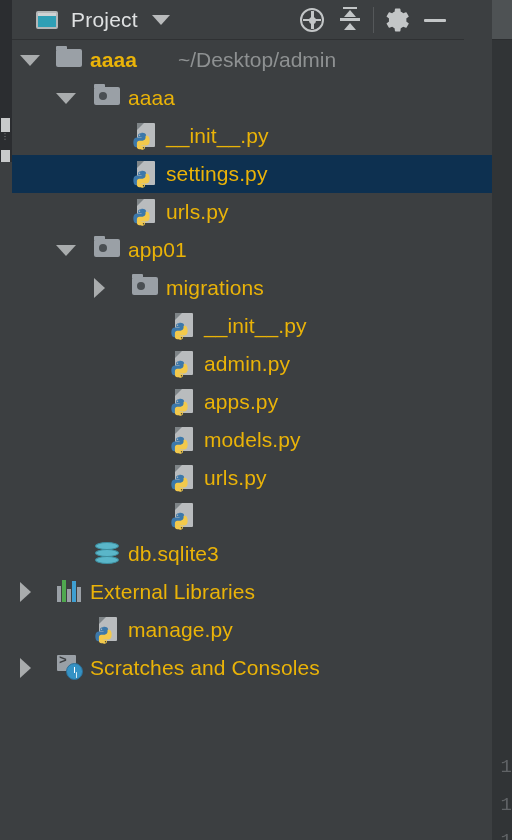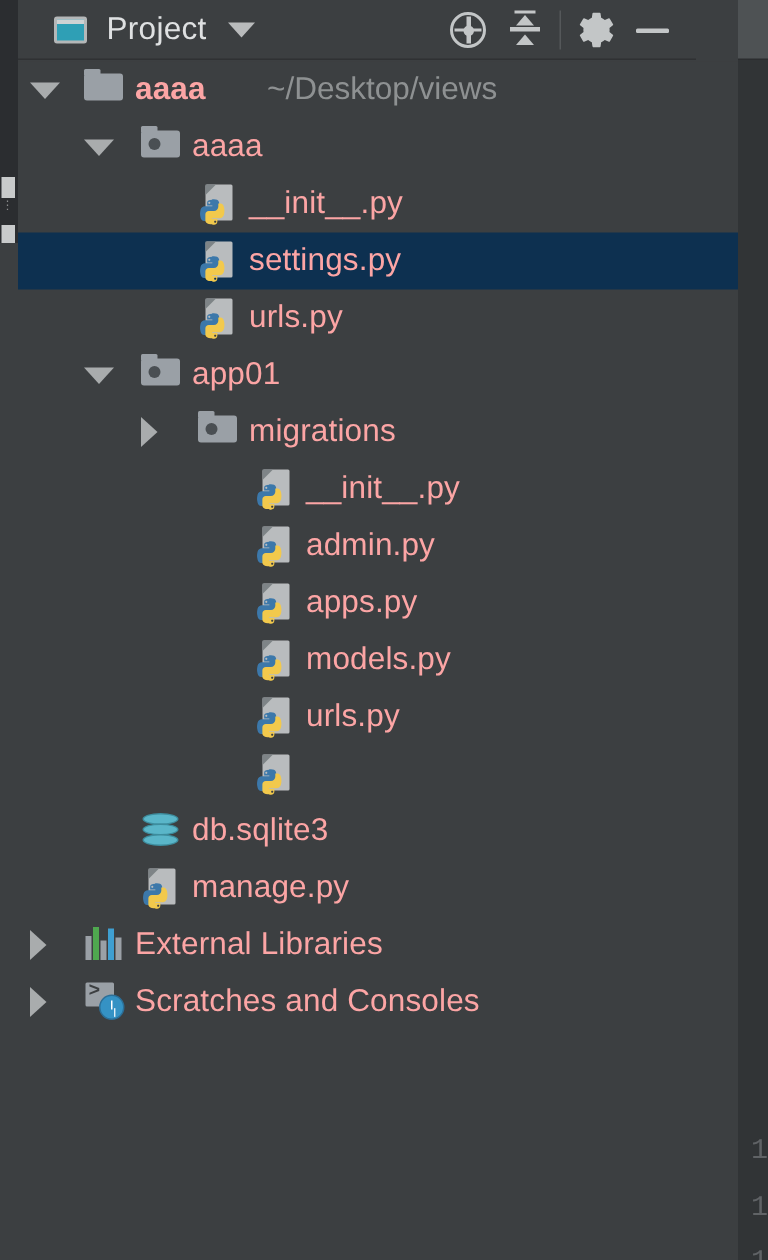--- a/index.html
+++ b/index.html
@@ -159,21 +159,21 @@
     border-top: 11px solid #a9acad;
   }
   .arrow.right {
     border-top: 10px solid transparent;
     border-bottom: 10px solid transparent;
     border-left: 11px solid #a9acad;
   }
   .icon { position: absolute; width: 28px; height: 28px; }
   .label {
     position: absolute;
-    color: #fca5a5; font-size: 21px; line-height: 38px;
+    color: #eab308; font-size: 21px; line-height: 38px;
     letter-spacing: 0.1px;
   }
   .label.bold { font-weight: bold; }
   .sublabel {
     position: absolute;
     color: #8e9192; font-size: 21px; line-height: 38px;
   }
 
   
   .fd { position: relative; width: 26px; height: 21px; }
@@ -310,21 +310,21 @@
   <div class="tree" id="tree">
       <div class="row">
         <div class="arrow down" style="left:8px;top:14px"></div>
         <div class="icon" style="left:44px;top:5px">
           <div class="fd">
             <div class="tab"></div>
             <div class="body"></div>
           </div>
         </div>
         <span class="label bold" style="left:78px">aaaa</span>
-        <span class="sublabel" style="left: 166px;">~/Desktop/views</span>
+        <span class="sublabel" style="left: 166px;">~/Desktop/admin</span>
       </div>
       <div class="row">
         <div class="arrow down" style="left:44px;top:14px"></div>
         <div class="icon" style="left:82px;top:5px">
           <div class="fd pkg">
             <div class="tab"></div>
             <div class="body"></div>
           </div>
         </div>
         <span class="label" style="left:116px">aaaa</span>
@@ -467,48 +467,48 @@
       </div>
       <div class="row">
         <div class="icon" style="left:82px;top:5px">
           <div class="dbic">
             <div class="disc" style="top:2px"></div>
             <div class="disc" style="top:9px"></div>
             <div class="disc" style="top:16px"></div>
           </div>
         </div>
         <span class="label" style="left:116px">db.sqlite3</span>
-      </div>
-      <div class="row">
-        <div class="icon" style="left:82px;top:5px">
-          <div class="pyic">
-            <div class="page"></div>
-            <div class="fold"></div>
-            <svg class="pl" viewBox="0 0 24 24">
-              <path fill="#3c78aa" d="M11.9 1.5c-2.4 0-4.2.6-4.2 2.6v2.2h4.4v.7H5.8c-1.7 0-3.2 1.1-3.7 3.1-.5 2.3-.5 3.7 0 6.1.4 1.8 1.4 3.1 3.1 3.1h1.7v-2.7c0-1.9 1.7-3.6 3.7-3.6h4.3c1.6 0 2.9-1.3 2.9-2.9V4.1c0-1.6-1.3-2.7-2.9-2.9-1-.1-2-.2-3-.2zM9.5 3.2c.5 0 .9.4.9.9s-.4.9-.9.9-.9-.4-.9-.9.4-.9.9-.9z"></path>
-              <path fill="#f2c94c" d="M12.1 22.5c2.4 0 4.2-.6 4.2-2.6v-2.2h-4.4v-.7h6.3c1.7 0 3.2-1.1 3.7-3.1.5-2.3.5-3.7 0-6.1-.4-1.8-1.4-3.1-3.1-3.1h-1.7v2.7c0 1.9-1.7 3.6-3.7 3.6H9.1c-1.6 0-2.9 1.3-2.9 2.9v5c0 1.6 1.3 2.7 2.9 2.9 1 .1 2 .2 3 .2zm2.4-1.7c-.5 0-.9-.4-.9-.9s.4-.9.9-.9.9.4.9.9-.4.9-.9.9z"></path>
-            </svg>
-          </div>
-        </div>
-        <span class="label" style="left:116px">manage.py</span>
       </div>
       <div class="row">
         <div class="arrow right" style="left:8px;top:9px"></div>
         <div class="icon" style="left:44px;top:5px">
           <div class="libic">
             <i style="left:1px;height:16px;background:#9aa0a6"></i>
             <i style="left:6px;height:22px;background:#4fa84f"></i>
             <i style="left:11px;height:13px;background:#9aa0a6"></i>
             <i style="left:16px;height:21px;background:#3f9fd1"></i>
             <i style="left:21px;height:15px;background:#9aa0a6"></i>
           </div>
         </div>
         <span class="label" style="left:78px">External Libraries</span>
       </div>
       <div class="row">
+        <div class="icon" style="left:82px;top:5px">
+          <div class="pyic">
+            <div class="page"></div>
+            <div class="fold"></div>
+            <svg class="pl" viewBox="0 0 24 24">
+              <path fill="#3c78aa" d="M11.9 1.5c-2.4 0-4.2.6-4.2 2.6v2.2h4.4v.7H5.8c-1.7 0-3.2 1.1-3.7 3.1-.5 2.3-.5 3.7 0 6.1.4 1.8 1.4 3.1 3.1 3.1h1.7v-2.7c0-1.9 1.7-3.6 3.7-3.6h4.3c1.6 0 2.9-1.3 2.9-2.9V4.1c0-1.6-1.3-2.7-2.9-2.9-1-.1-2-.2-3-.2zM9.5 3.2c.5 0 .9.4.9.9s-.4.9-.9.9-.9-.4-.9-.9.4-.9.9-.9z"></path>
+              <path fill="#f2c94c" d="M12.1 22.5c2.4 0 4.2-.6 4.2-2.6v-2.2h-4.4v-.7h6.3c1.7 0 3.2-1.1 3.7-3.1.5-2.3.5-3.7 0-6.1-.4-1.8-1.4-3.1-3.1-3.1h-1.7v2.7c0 1.9-1.7 3.6-3.7 3.6H9.1c-1.6 0-2.9 1.3-2.9 2.9v5c0 1.6 1.3 2.7 2.9 2.9 1 .1 2 .2 3 .2zm2.4-1.7c-.5 0-.9-.4-.9-.9s.4-.9.9-.9.9.4.9.9-.4.9-.9.9z"></path>
+            </svg>
+          </div>
+        </div>
+        <span class="label" style="left:116px">manage.py</span>
+      </div>
+      <div class="row">
         <div class="arrow right" style="left:8px;top:9px"></div>
         <div class="icon" style="left:44px;top:5px">
           <div class="scic">
             <div class="sq"></div>
             <div class="clk"></div>
           </div>
         </div>
         <span class="label" style="left:78px">Scratches and Consoles</span>
       </div>
     </div>

